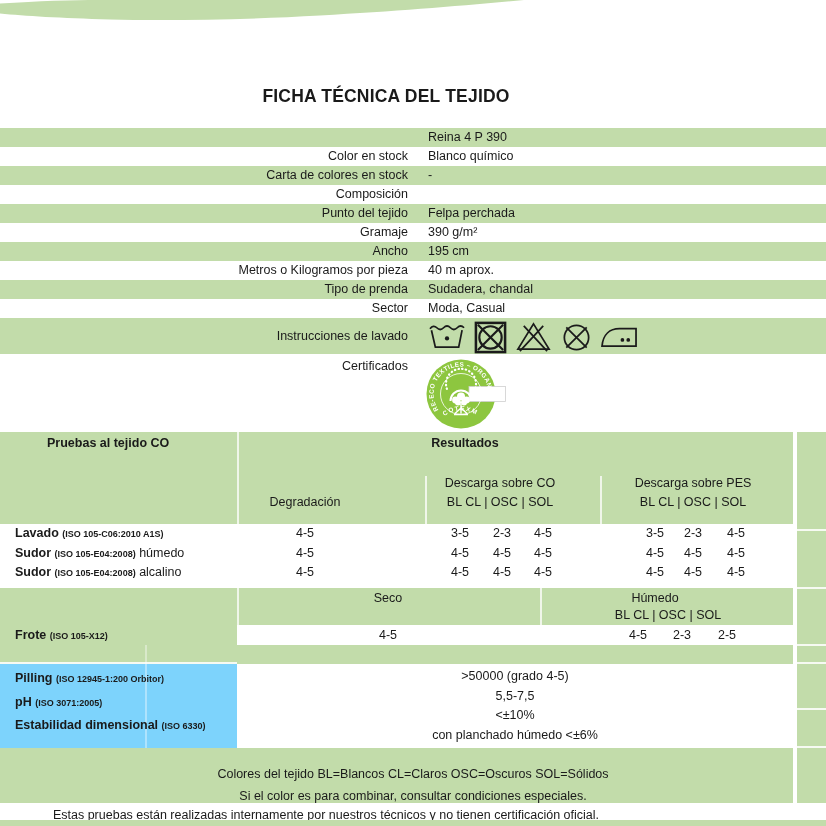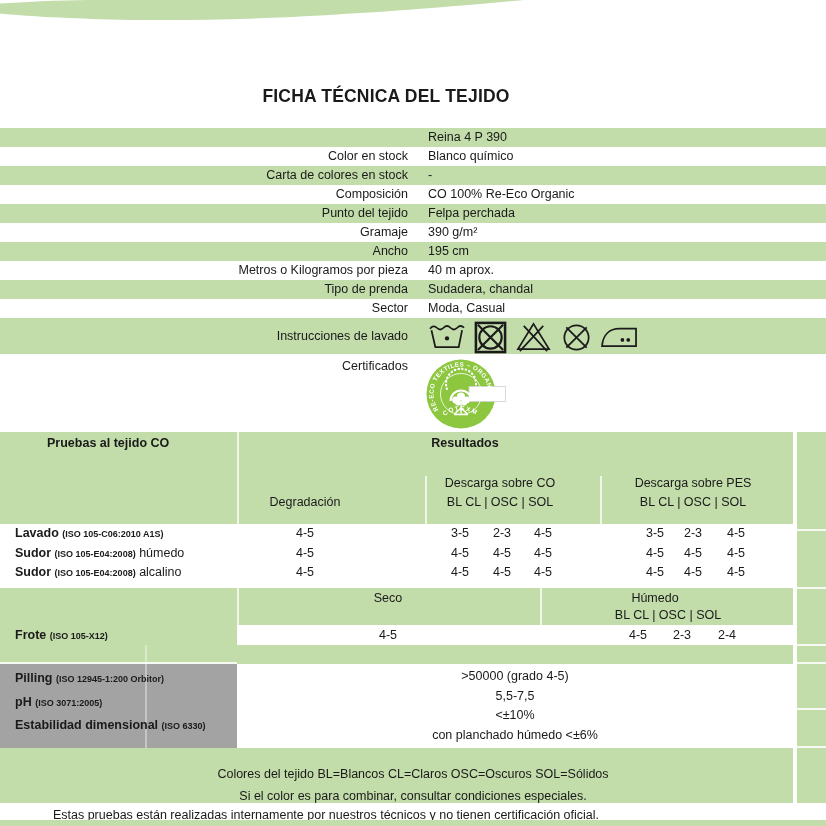--- a/index.html
+++ b/index.html
@@ -29,21 +29,21 @@
   
   .results{position:absolute;top:432px;left:0;width:826px;height:371px;font-size:12.5px;}
   .strip{position:absolute;left:797px;top:0;width:29px;height:371px;background:#c2dcaa;}
   .hl{position:absolute;left:0;width:29px;height:2px;background:rgba(255,255,255,.85);}
   .band{position:absolute;left:0;width:793px;}
   .b-header{top:0;height:97px;background:#c2dcaa;}
   .b-data{top:92px;height:55px;background:#fff;}
   .b-seco{top:156px;height:37px;background:#c2dcaa;}
   .b-frote{top:193px;height:20px;background:#c2dcaa;}
   .b-gap{top:213px;height:19px;background:#c2dcaa;}
-  .b-pilling{top:232px;height:84px;background:#a3a3a3;}
+  .b-pilling{top:232px;height:84px;background:#7dd3fc;}
   .b-footer{top:316px;height:55px;background:#c2dcaa;}
   .whitecell{position:absolute;left:237px;top:0;width:556px;height:100%;background:#fff;}
   .vl{position:absolute;width:2px;background:rgba(255,255,255,.75);}
   .cx{position:absolute;transform:translateX(-50%);white-space:nowrap;}
   .bold{font-weight:bold;}
   .iso{font-size:9px;font-weight:bold;}
   .drow{position:relative;height:19.6px;line-height:19.6px;}
   .dlabel{position:absolute;left:15px;white-space:nowrap;}
   .plabels{position:absolute;left:15px;top:3px;}
   .plabel{height:23.5px;line-height:23.5px;white-space:nowrap;}
@@ -73,21 +73,20 @@
     <div class="irow">
       <span class="ilabel">Color en stock</span>
       <span class="ivalue">Blanco químico</span>
     </div>
     <div class="irow green">
       <span class="ilabel">Carta de colores en stock</span>
       <span class="ivalue">-</span>
     </div>
     <div class="irow">
       <span class="ilabel">Composición</span>
-      <span class="ivalue">CO 100% Re-Eco Organic</span>
     </div>
     <div class="irow green">
       <span class="ilabel">Punto del tejido</span>
       <span class="ivalue">Felpa perchada</span>
     </div>
     <div class="irow">
       <span class="ilabel">Gramaje</span>
       <span class="ivalue">390 g/m²</span>
     </div>
     <div class="irow green">
@@ -230,21 +229,21 @@
       <span class="cx" style="left:655px;top:3px">Húmedo</span>
       <span class="cx" style="left:668px;top:20px">BL CL | OSC | SOL</span>
     </div>
 
     <div class="band b-frote">
       <div class="whitecell"></div>
       <span class="dlabel" style="line-height:20px"><span class="bold">Frote</span> <span class="iso">(ISO 105-X12)</span></span>
       <span class="cx" style="left:388px;top:0;line-height:20px">4-5</span>
       <span class="cx" style="left:638px;top:0;line-height:20px">4-5</span>
       <span class="cx" style="left:682px;top:0;line-height:20px">2-3</span>
-      <span class="cx" style="left:727px;top:0;line-height:20px">2-4</span>
+      <span class="cx" style="left:727px;top:0;line-height:20px">2-5</span>
     </div>
 
     <div class="band b-gap">
       <div style="position:absolute;left:0;top:17px;width:237px;height:2px;background:rgba(255,255,255,.85)"></div>
       <div class="vl" style="left:145px;top:0;height:19px;opacity:.5"></div>
     </div>
 
     <div class="band b-pilling">
       <div class="whitecell"></div>
       <div class="vl" style="left:145px;top:0;height:84px;opacity:.5"></div>

